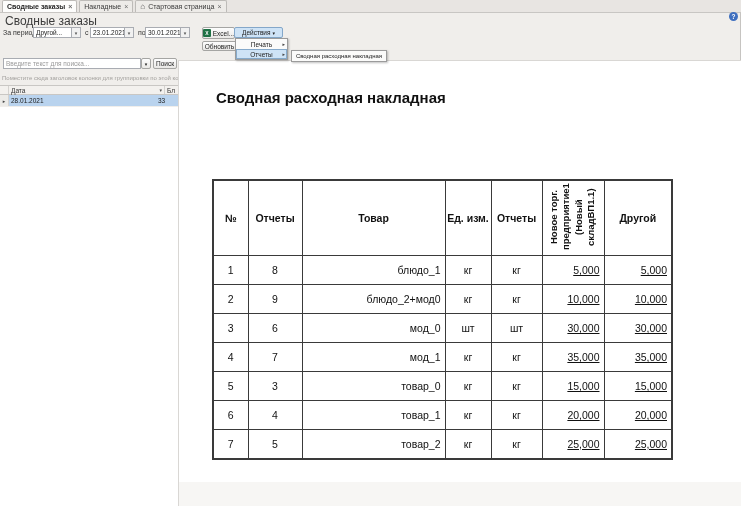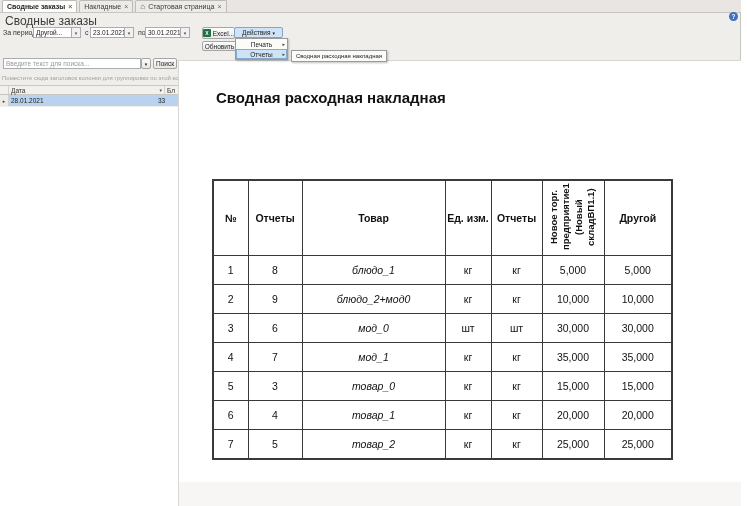--- a/index.html
+++ b/index.html
@@ -56,22 +56,22 @@
   .page { position:absolute; left:0; top:0; width:563px; height:421px; background:#fff; }
   .rpt-title { position:absolute; left:37px; top:28px; font-size:15px; font-weight:bold; color:#111; }
   .rpt-line1 { position:absolute; left:37px; top:61px; font-size:10.5px; font-weight:bold; color:#111; }
   .rpt-line2 { position:absolute; left:37px; top:86px; font-size:10.5px; font-weight:bold; color:#111; }
   table.rpt { position:absolute; left:33px; top:118px; border-collapse:collapse; table-layout:fixed; border:2px solid #3a3a3a; font-size:10.5px; color:#111; }
   table.rpt th, table.rpt td { border:1px solid #3a3a3a; overflow:hidden; }
   table.rpt th { font-weight:bold; height:74px; text-align:center; vertical-align:middle; padding:1px; }
   table.rpt td { height:29px; padding:1px 4px; vertical-align:middle; }
   .c0 { width:35px; } .c1 { width:54px; } .c2 { width:143px; } .c3 { width:46px; } .c4 { width:51px; } .c5 { width:62px; } .c6 { width:68px; }
   td.col0, td.col1, td.col3, td.col4 { text-align:center; }
-  td.col2 { text-align:center;font-style:italic; }
-  td.col5, td.col6 { text-align:center; }
+  td.col2 { text-align:right; }
+  td.col5, td.col6 { text-align:right;text-decoration:underline; }
   .vert { writing-mode:vertical-rl; transform:rotate(180deg); display:inline-block; font-size:9.5px; line-height:1.3; max-height:70px; text-align:center; }
 
   .help-icon { position:absolute; left:729px; top:12px; width:9px; height:9px; border-radius:50%; background:#3f6fbf; color:#fff; font-size:6.5px; font-weight:bold; display:flex; align-items:center; justify-content:center; z-index:10; }
 </style>
 </head>
 <body>
 
 <div class="screen">
 
   <div class="app-bg"></div>

